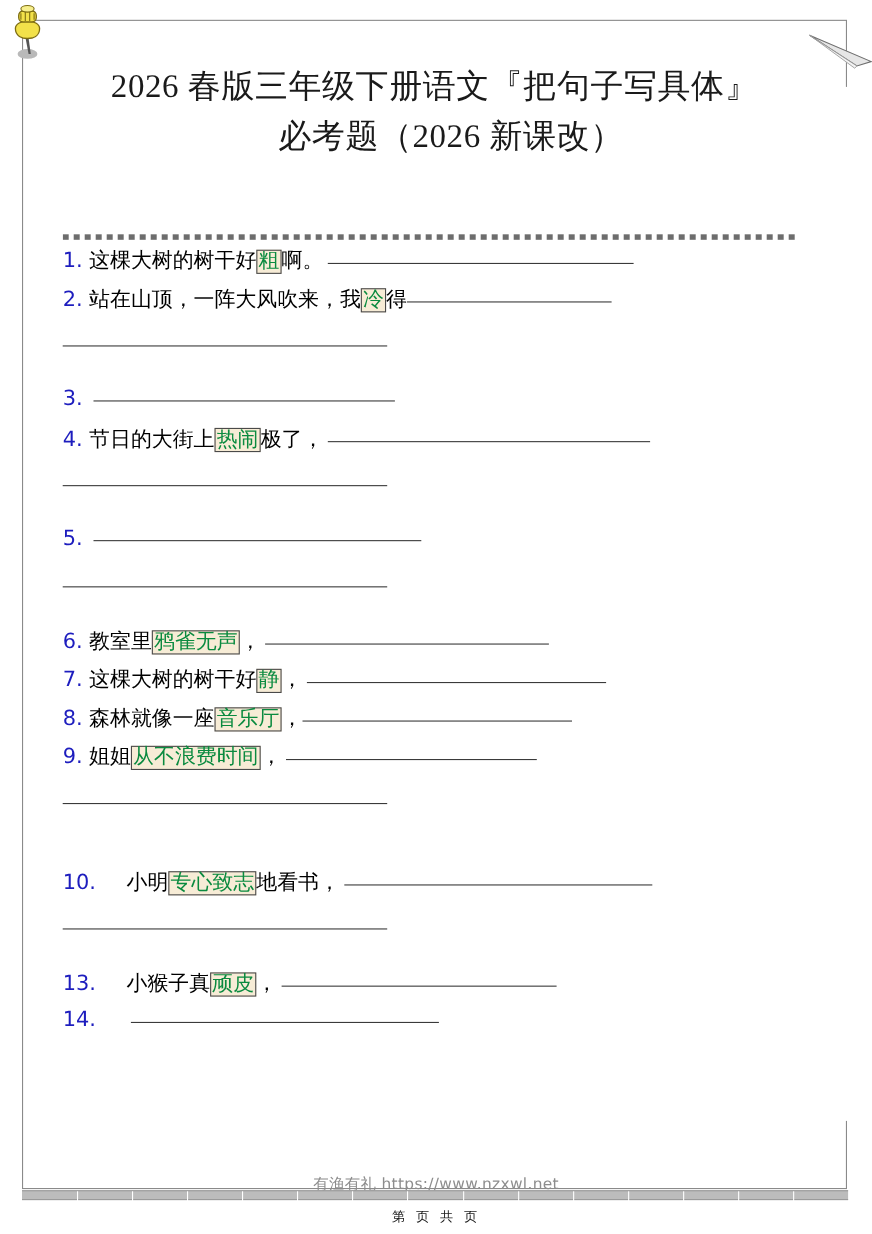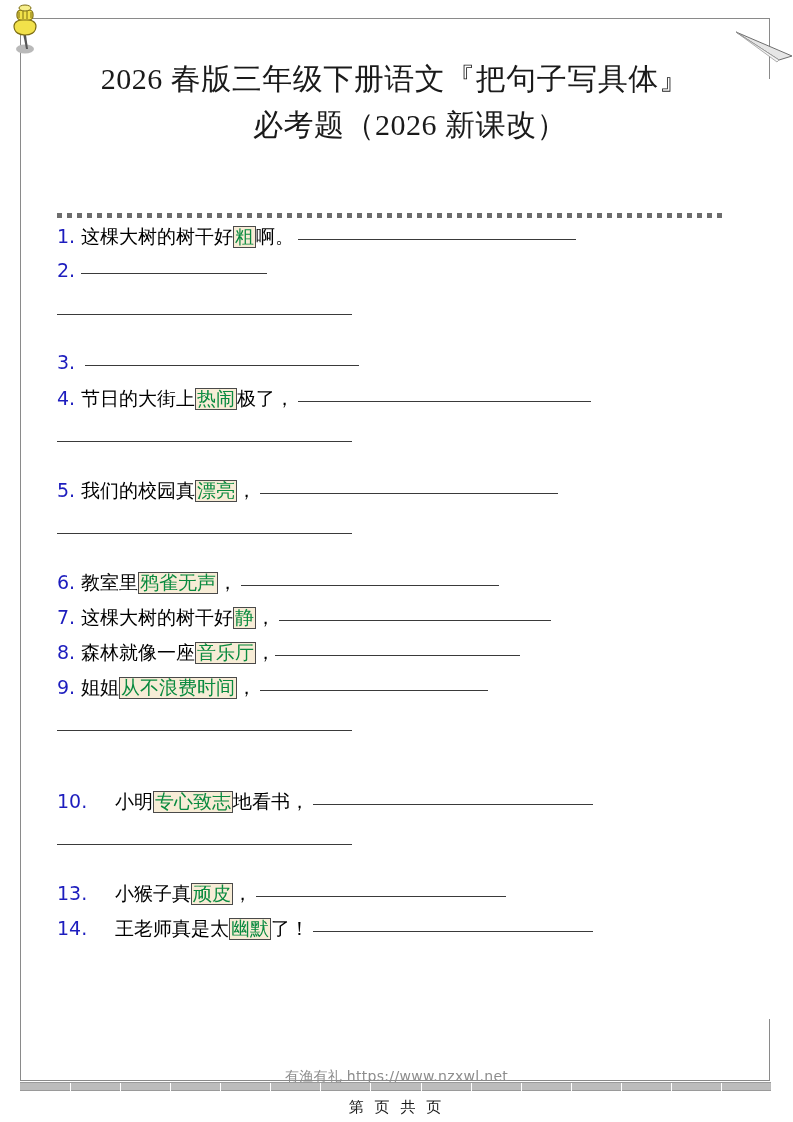--- a/index.html
+++ b/index.html
@@ -190,21 +190,21 @@
   }
 
   
   #page-indicator {
     position: absolute;
     left: 0;
     top: 1098px;
     width: 793px;
     text-align: center;
     font-family: "DejaVu Sans", "Liberation Sans", sans-serif;
-    font-size: 15px;
+    font-size: 12px;
     color: #1a1a1a;
     letter-spacing: 3px;
   }
 </style>
 </head>
 <body>
 
 <div id="page-frame">
   <div id="frame-right-fade"></div>
 </div>
@@ -235,20 +235,21 @@
 <div id="dotted-rule"></div>
 
 <div id="qlist">
     <div class="q-row">
       <span class="q-num narrow">1.</span>
       <span class="q-text"><span>这棵大树的树干好</span><span class="hl">粗</span><span>啊。</span></span>
       <span class="blank" style="width: 278px;"></span>
     </div>
     <div class="q-row">
       <span class="q-num narrow">2.</span>
+      <span class="q-text"><span>站在山顶，一阵大风吹来，我</span><span class="hl">冷</span><span>得</span></span>
       <span class="blank tight" style="width: 186px;"></span>
     </div>
     <div class="cont-row">
       <div class="cont-rule" style="width: 295px;"></div>
     </div>
     <div class="spacer-row"></div>
     <div class="q-row">
       <span class="q-num narrow">3.</span>
       <span class="blank" style="width: 274px;"></span>
     </div>
@@ -256,21 +257,20 @@
       <span class="q-num narrow">4.</span>
       <span class="q-text"><span>节日的大街上</span><span class="hl">热闹</span><span>极了，</span></span>
       <span class="blank" style="width: 293px;"></span>
     </div>
     <div class="cont-row">
       <div class="cont-rule" style="width: 295px;"></div>
     </div>
     <div class="spacer-row"></div>
     <div class="q-row">
       <span class="q-num narrow">5.</span>
-      <span class="q-text"><span>我们的校园真</span><span class="hl">漂亮</span><span>，</span></span>
       <span class="blank" style="width: 298px;"></span>
     </div>
     <div class="cont-row">
       <div class="cont-rule" style="width: 295px;"></div>
     </div>
     <div class="spacer-row"></div>
     <div class="q-row">
       <span class="q-num narrow">6.</span>
       <span class="q-text"><span>教室里</span><span class="hl">鸦雀无声</span><span>，</span></span>
       <span class="blank" style="width: 258px;"></span>
@@ -304,21 +304,20 @@
       <div class="cont-rule" style="width: 295px;"></div>
     </div>
     <div class="spacer-row"></div>
     <div class="q-row">
       <span class="q-num indent">13.</span>
       <span class="q-text"><span>小猴子真</span><span class="hl">顽皮</span><span>，</span></span>
       <span class="blank" style="width: 250px;"></span>
     </div>
     <div class="q-row">
       <span class="q-num indent">14.</span>
-      <span class="q-text"><span>王老师真是太</span><span class="hl">幽默</span><span>了！</span></span>
       <span class="blank" style="width: 280px;"></span>
     </div>
   </div>
 
 <div id="watermark">有渔有礼 https://www.nzxwl.net</div>
 
 <div id="ruler">
     <div class="tick" style="left: 50px;"></div>
     <div class="tick" style="left: 100px;"></div>
     <div class="tick" style="left: 150px;"></div>

